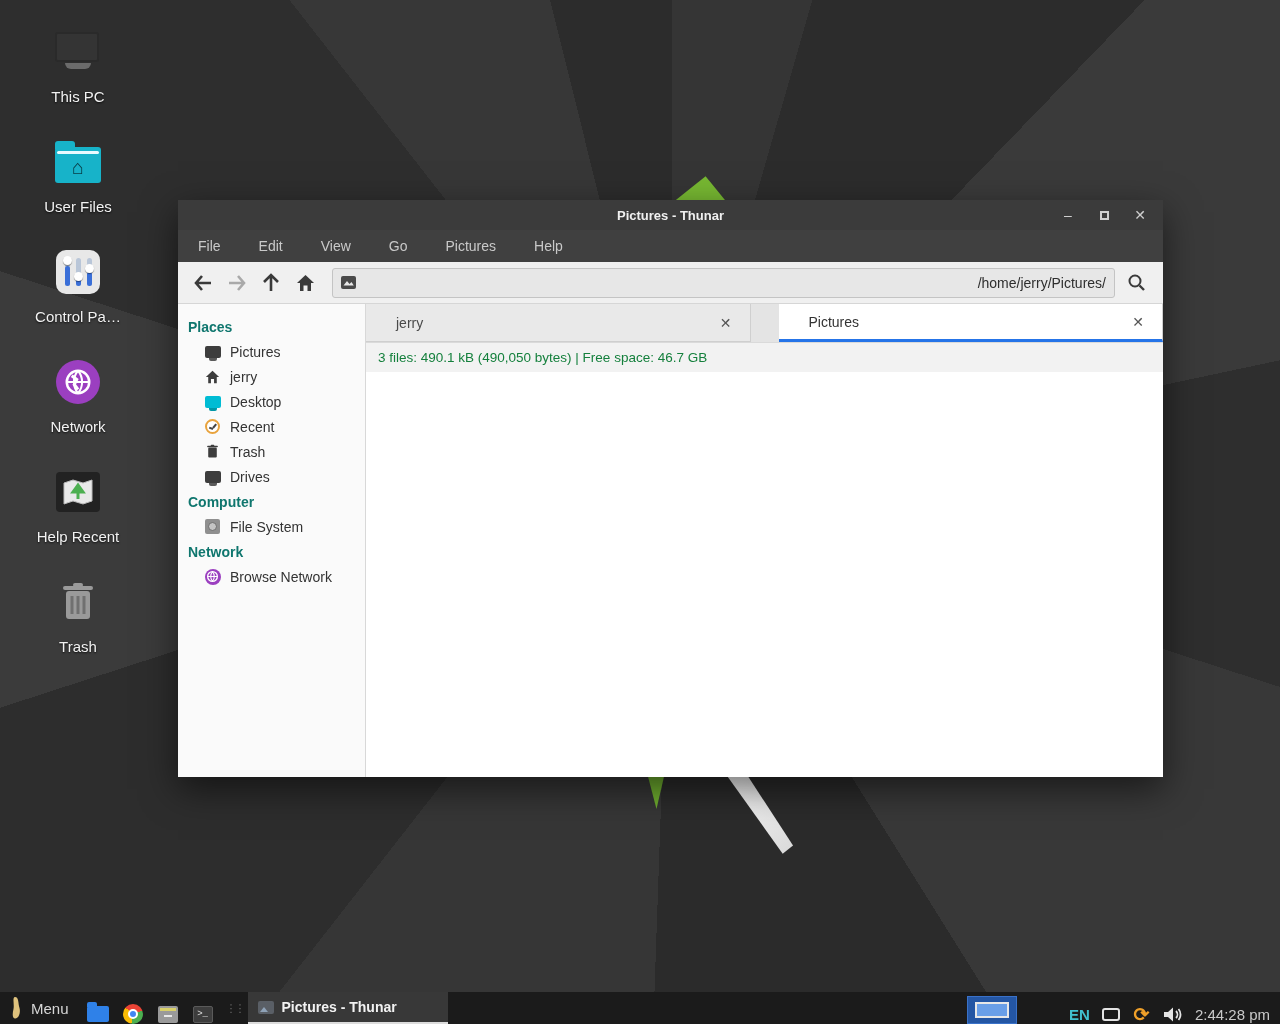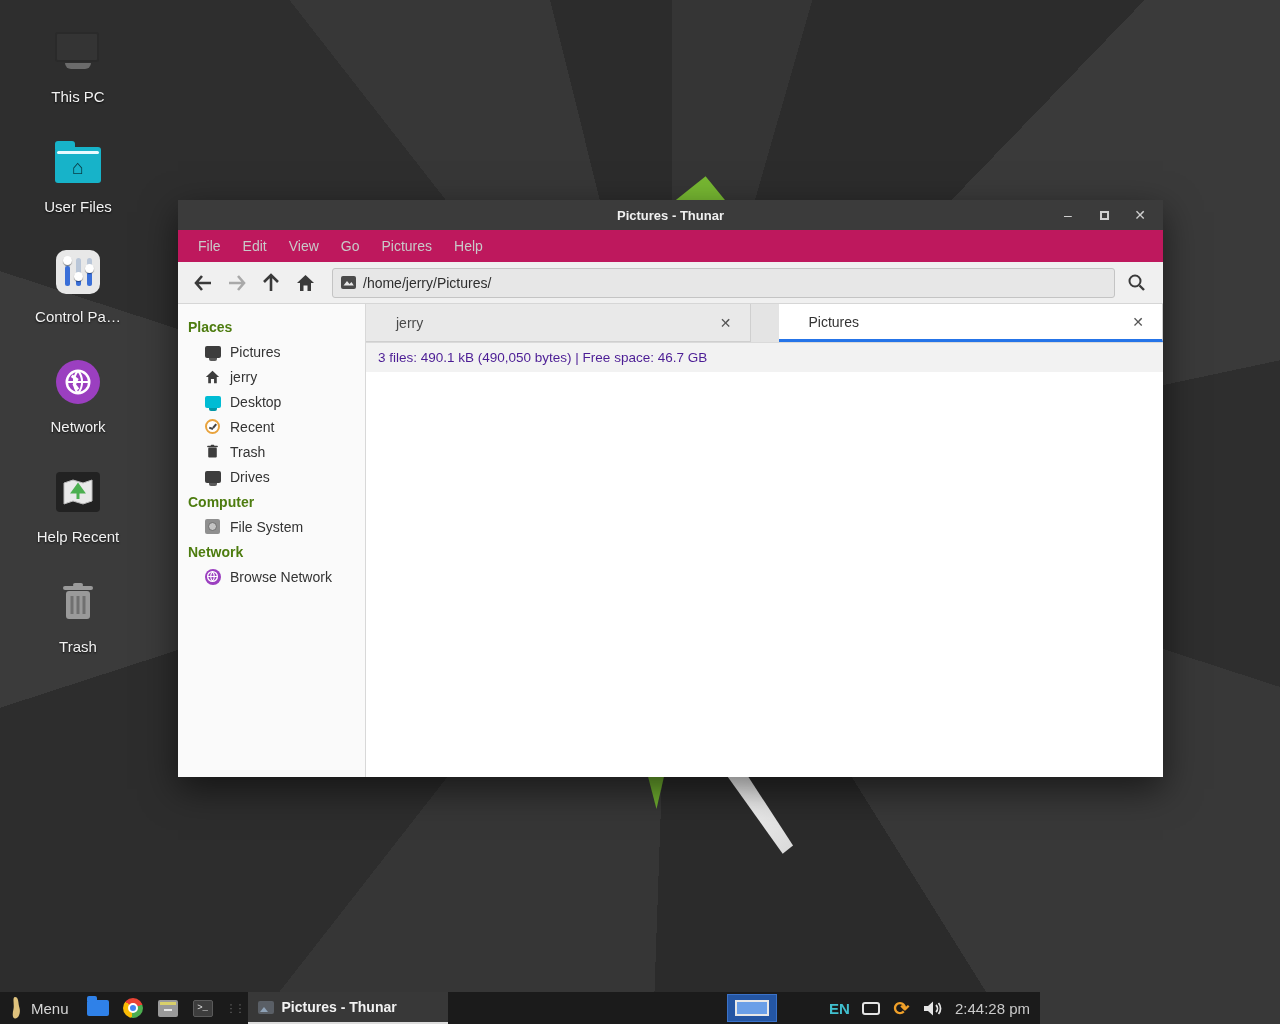--- a/index.html
+++ b/index.html
@@ -82,45 +82,45 @@
     flex:0 0 30px;
   }
   .titlebar .title {
     position:absolute; left:0; right:0; text-align:center;
     color:#f0f0f0; font-size:13px; font-weight:bold;
   }
   .win-controls { position:absolute; right:12px; display:flex; gap:14px; align-items:center; }
   .win-btn { width:22px; height:20px; display:flex; align-items:center; justify-content:center; color:#cfcfcf; font-size:14px; cursor:default; }
   .win-btn .maxbox { width:9px; height:9px; border:2px solid #cfcfcf; }
   .menubar {
-    height:32px; background:#be185d; display:flex; align-items:center; padding-left:10px; gap:2px;
+    height:32px; background:#404040; display:flex; align-items:center; padding-left:10px; gap:18px;
     flex:0 0 32px;
   }
   .menubar .mitem { color:#c9c9c9; font-size:14px; padding:5px 10px; cursor:default; }
 
   .toolbar {
     height:42px; background:#f0f0f0; border-bottom:1px solid #d6d6d6;
     display:flex; align-items:center; padding:0 10px; gap:4px; flex:0 0 42px;
   }
   .nav-btn { width:30px; height:30px; display:flex; align-items:center; justify-content:center; border-radius:3px; }
   .pathbar {
     flex:1; height:30px; margin-left:8px; background:#e7e7e7; border:1px solid #c4c4c4; border-radius:3px;
-    display:flex; align-items:center; padding:4px 8px; gap:7px;
+    display:flex; align-items:center; padding:4px 8px; gap:7px;justify-content:space-between;
   }
   .pathbar .ptext { font-size:14px; color:#2e2e2e; }
   .search-btn { width:34px; height:30px; display:flex; align-items:center; justify-content:center; }
 
   .win-content { flex:1; display:flex; min-height:0; }
 
   
   .sidebar {
     width:188px; flex:0 0 188px; background:#fafafa; border-right:1px solid #d8d8d8;
     padding-top:10px; overflow:hidden;
   }
-  .side-header { font-size:14px; font-weight:bold; color:#4d7c0f; padding:5px 10px 4px; }
+  .side-header { font-size:14px; font-weight:bold; color:#0f766e; padding:5px 10px 4px; }
   .side-item { display:flex; align-items:center; gap:9px; padding:4px 6px 4px 26px; font-size:14px; color:#333; cursor:default; }
   .side-item .sicon { width:17px; height:17px; display:flex; align-items:center; justify-content:center; flex:0 0 17px; }
 
   
   .mini-monitor { width:16px; height:12px; background:#3d3d3d; border-radius:2px; position:relative; }
   .mini-monitor:after { content:""; position:absolute; left:4px; bottom:-3px; width:8px; height:3px; background:#5a5a5a; border-radius:0 0 2px 2px; }
   .mini-monitor.cyan { background:#00bcd4; }
   .mini-monitor.cyan:after { background:#0097a7; }
   .mini-clock { width:15px; height:15px; border-radius:50%; border:2.5px solid #e8a33d; background:#fff; position:relative; }
   .mini-clock:before { content:""; position:absolute; left:48%; top:18%; width:2px; height:5px; background:#444; transform-origin:bottom; transform:rotate(40deg); }
@@ -161,27 +161,27 @@
   .thumb.t-menu .tleaf { left:34px; }
   .thumb.t-settings { background:#3a3a3a; padding:4px 5px; }
   .thumb.t-settings .body {
     width:100%; height:100%; background:#fdfdfd; border:1px solid #888;
     background-image:radial-gradient(#9a9a9a 1.1px, transparent 1.3px);
     background-size:8px 9px; background-position:3px 3px;
   }
 
   .statusbar {
     height:30px; flex:0 0 30px; background:#f2f2f2; border-top:1px solid #dadada;
-    display:flex; align-items:center; padding:0 12px; font-size:13.5px; color:#4c1d95;
+    display:flex; align-items:center; padding:0 12px; font-size:13.5px; color:#15803d;
   }
 
   
   .taskbar {
-    position:absolute; left:0; bottom:0; width:1040px; height:32px; background:#1b1b1b;
-    display:flex; align-items:center; z-index:50;
+    position:absolute; left:0; bottom:0; width:1280px; height:32px; background:#1b1b1b;
+    display:flex; align-items:flex-end; z-index:50;
   }
   .tb-menu { display:flex; align-items:center; gap:8px; padding:0 10px 0 8px; height:100%; }
   .tb-menu .mlabel { color:#d6d6d6; font-size:15px; }
   .tb-launchers { display:flex; align-items:center; gap:13px; padding:0 8px; }
   .tb-ico { width:22px; height:20px; display:flex; align-items:center; justify-content:center; }
   .ico-bluefolder { width:22px; height:16px; background:#2f81e8; border-radius:2px; position:relative; }
   .ico-bluefolder:before { content:""; position:absolute; left:0; top:-4px; width:10px; height:5px; background:#2f81e8; border-radius:2px 2px 0 0; }
   .ico-chrome { width:20px; height:20px; border-radius:50%;
     background:conic-gradient(from -50deg, #ea4335 0 120deg, #4caf50 120deg 240deg, #fbbc05 240deg 360deg); position:relative; }
   .ico-chrome:before { content:""; position:absolute; left:5px; top:5px; width:10px; height:10px; border-radius:50%; background:#4285f4; border:2px solid #fff; box-sizing:border-box; }

